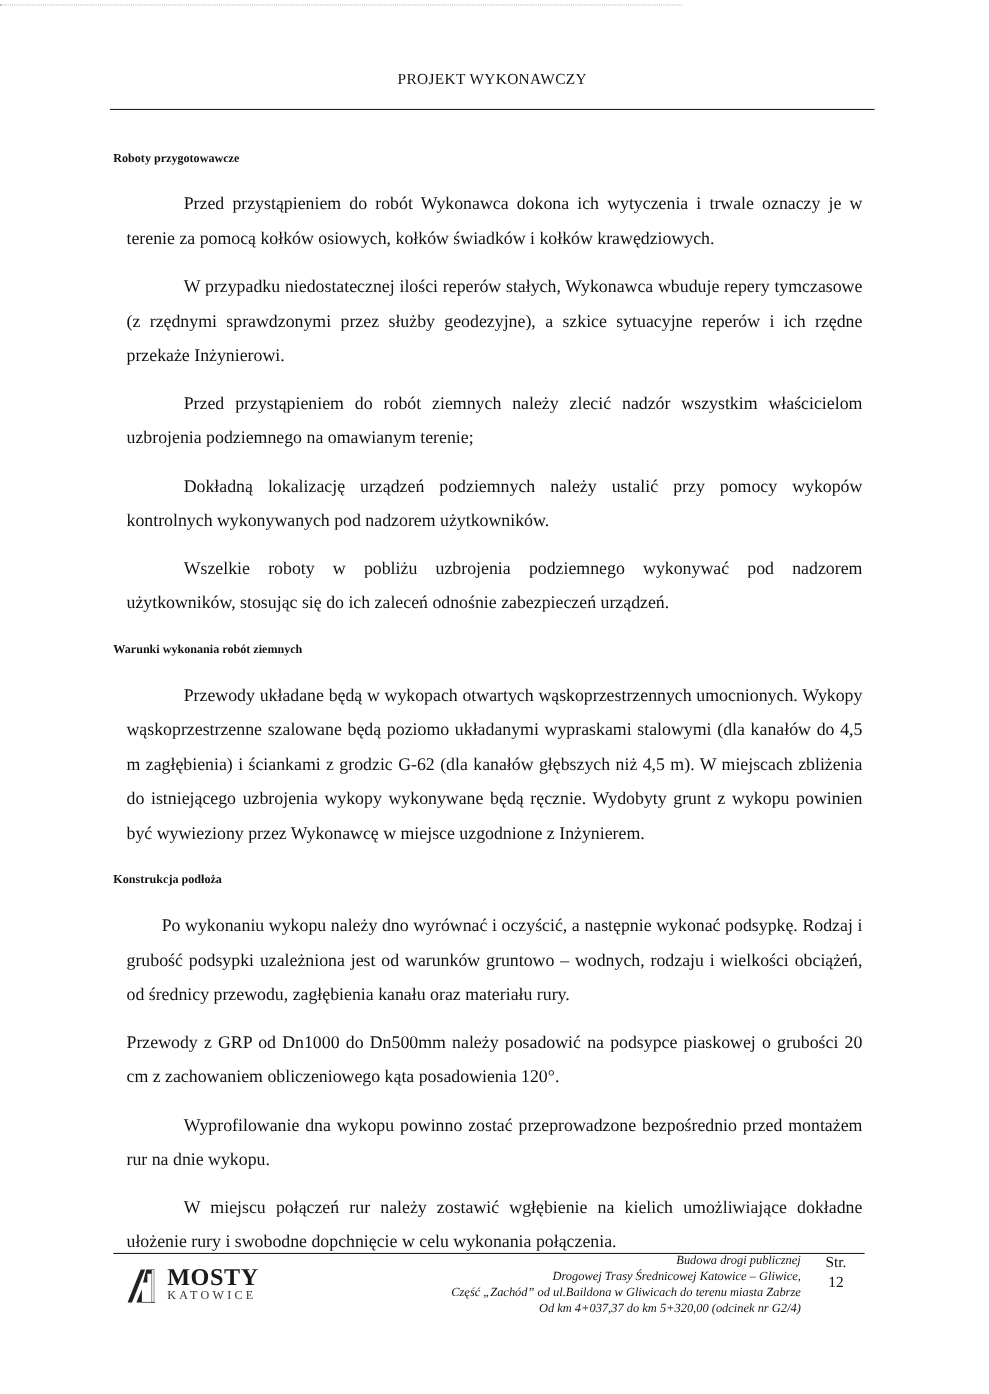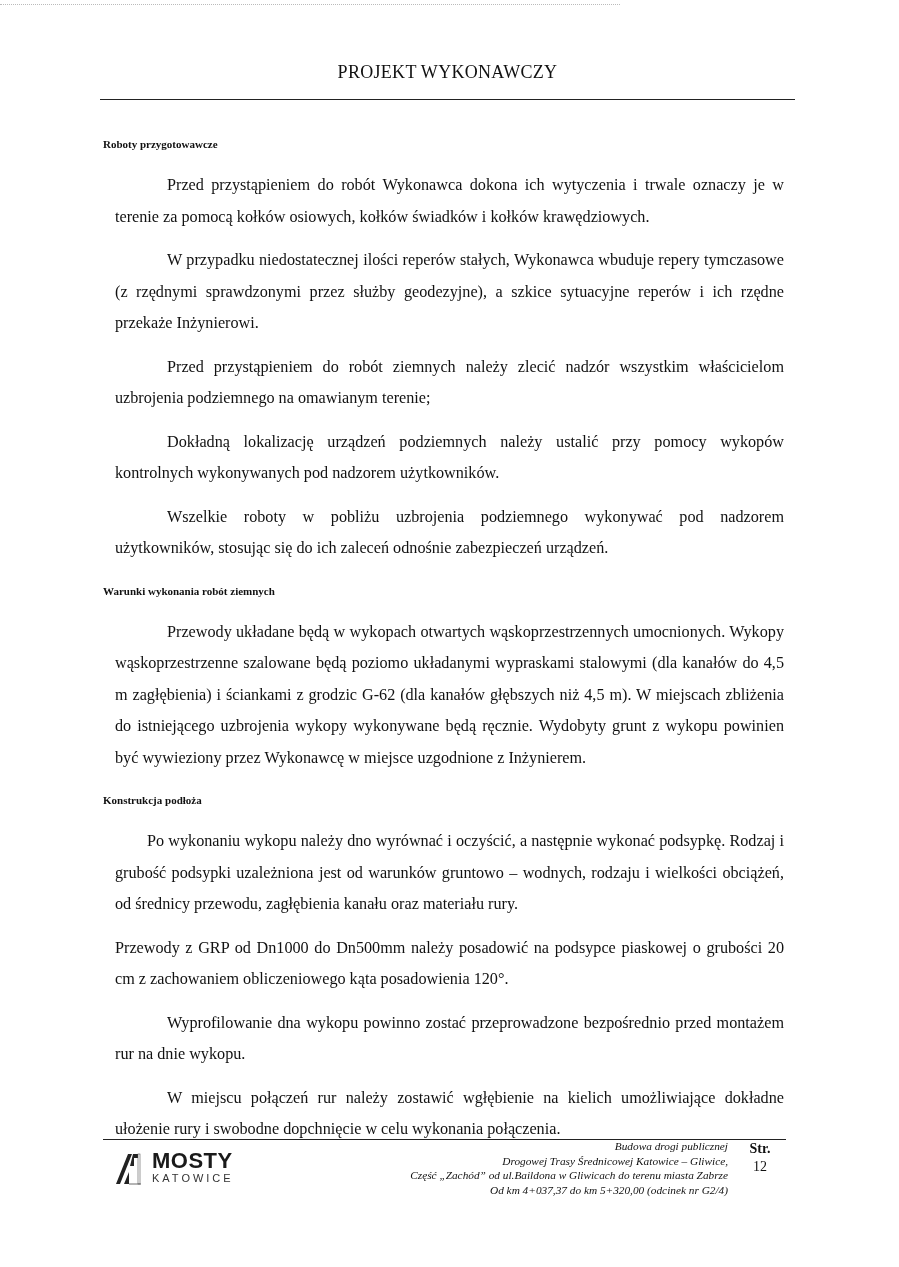--- a/index.html
+++ b/index.html
@@ -7,21 +7,21 @@
     width: 899px; height: 1267px; background: #ffffff; position: relative; overflow: hidden;
     font-family: "Liberation Serif", "DejaVu Serif", serif; color: #111;
   }
   .scan-noise {
     position: absolute; left: 0; top: 4px; width: 620px; height: 3px;
     border-top: 1px dotted #bbb;
   }
   .header {
     position: absolute; left: 100px; top: 64px; width: 695px; text-align: center;
   }
-  .header .t1 { font-size: 18px; letter-spacing: 0.3px; line-height: 17px; font-family: Liberation Serif, serif; }
+  .header .t1 { font-size: 14px; letter-spacing: 0.3px; line-height: 17px; font-family: Liberation Serif, serif; }
   .header .t2 { font-size: 14px; line-height: 17px; }
   .header-rule {
     position: absolute; left: 100px; top: 99px; width: 695px; height: 0;
     border-top: 1.5px solid #222;
   }
   .content {
     position: absolute; left: 103px; top: 130px; width: 693px;
     font-size: 16.2px; line-height: 31.5px;
   }
   .content h3 {
@@ -31,31 +31,31 @@
   .content p.ind { text-indent: 52px; }
   .content p.ind-s { text-indent: 32px; }
   .footer-rule {
     position: absolute; left: 103px; top: 1139px; width: 683px; height: 0;
     border-top: 1.5px solid #222;
   }
   .logo {
     position: absolute; left: 114px; top: 1150px; width: 150px; height: 40px;
   }
   .logo-mark { position: absolute; left: 0; top: 2px; width: 30px; height: 34px; }
-  .logo-text { position: absolute; left: 38px; top: 0; font-family: Liberation Sans, sans-serif; }
+  .logo-text { position: absolute; left: 38px; top: 0; font-family: Liberation Serif, serif; }
   .logo-text .big { font-size: 22px; font-weight: bold; letter-spacing: 0.5px; line-height: 22px; color: #1a1a1a; }
   .logo-text .small { font-size: 11px; letter-spacing: 3px; line-height: 13px; color: #333; }
   .footer-info {
     position: absolute; left: 360px; top: 1139px; width: 368px; text-align: right;
     font-size: 11.3px; line-height: 14.5px; font-style: italic;
   }
   .footer-page {
     position: absolute; left: 744px; top: 1140px; width: 32px; text-align: center;
   }
-  .footer-page .lbl { font-size: 14px; line-height: 18px; font-weight: bold; }
+  .footer-page .lbl { font-size: 14px; line-height: 18px; }
   .footer-page .num { font-size: 14px; font-weight: normal; line-height: 18px; }
 </style>
 </head>
 <body>
 
 <div class="scan-noise"></div>
 
 <div class="header">
   <div class="t1">PROJEKT WYKONAWCZY</div>
 </div>

